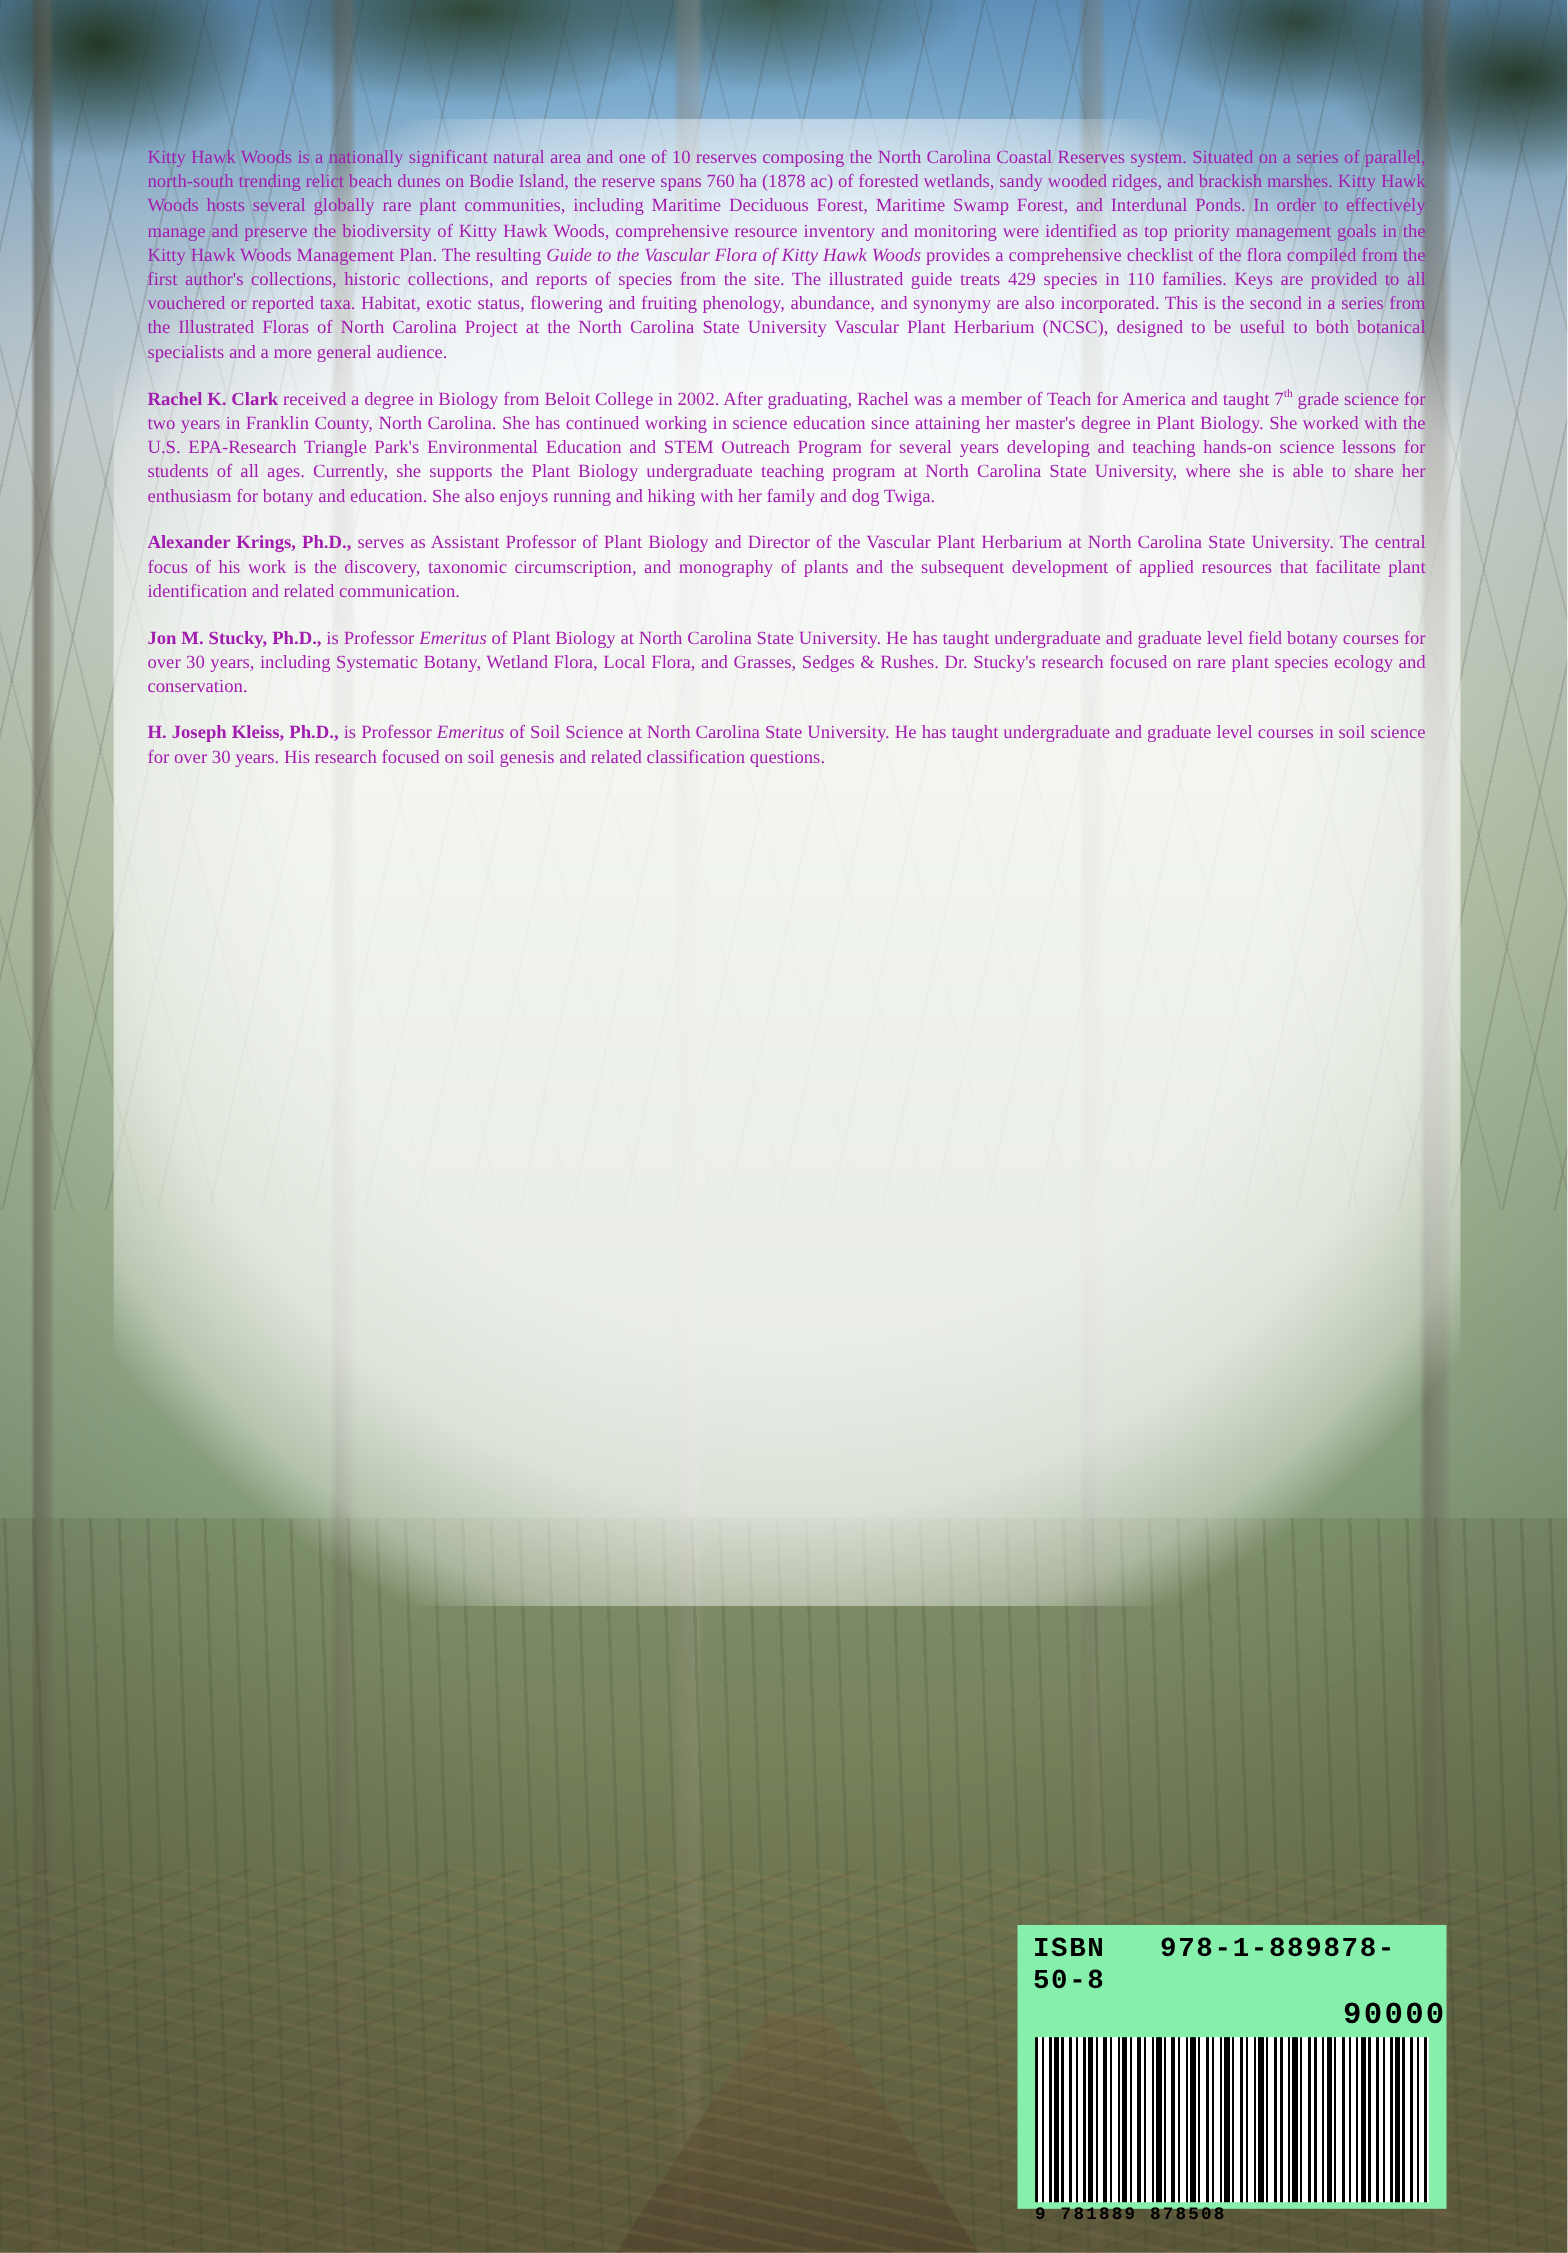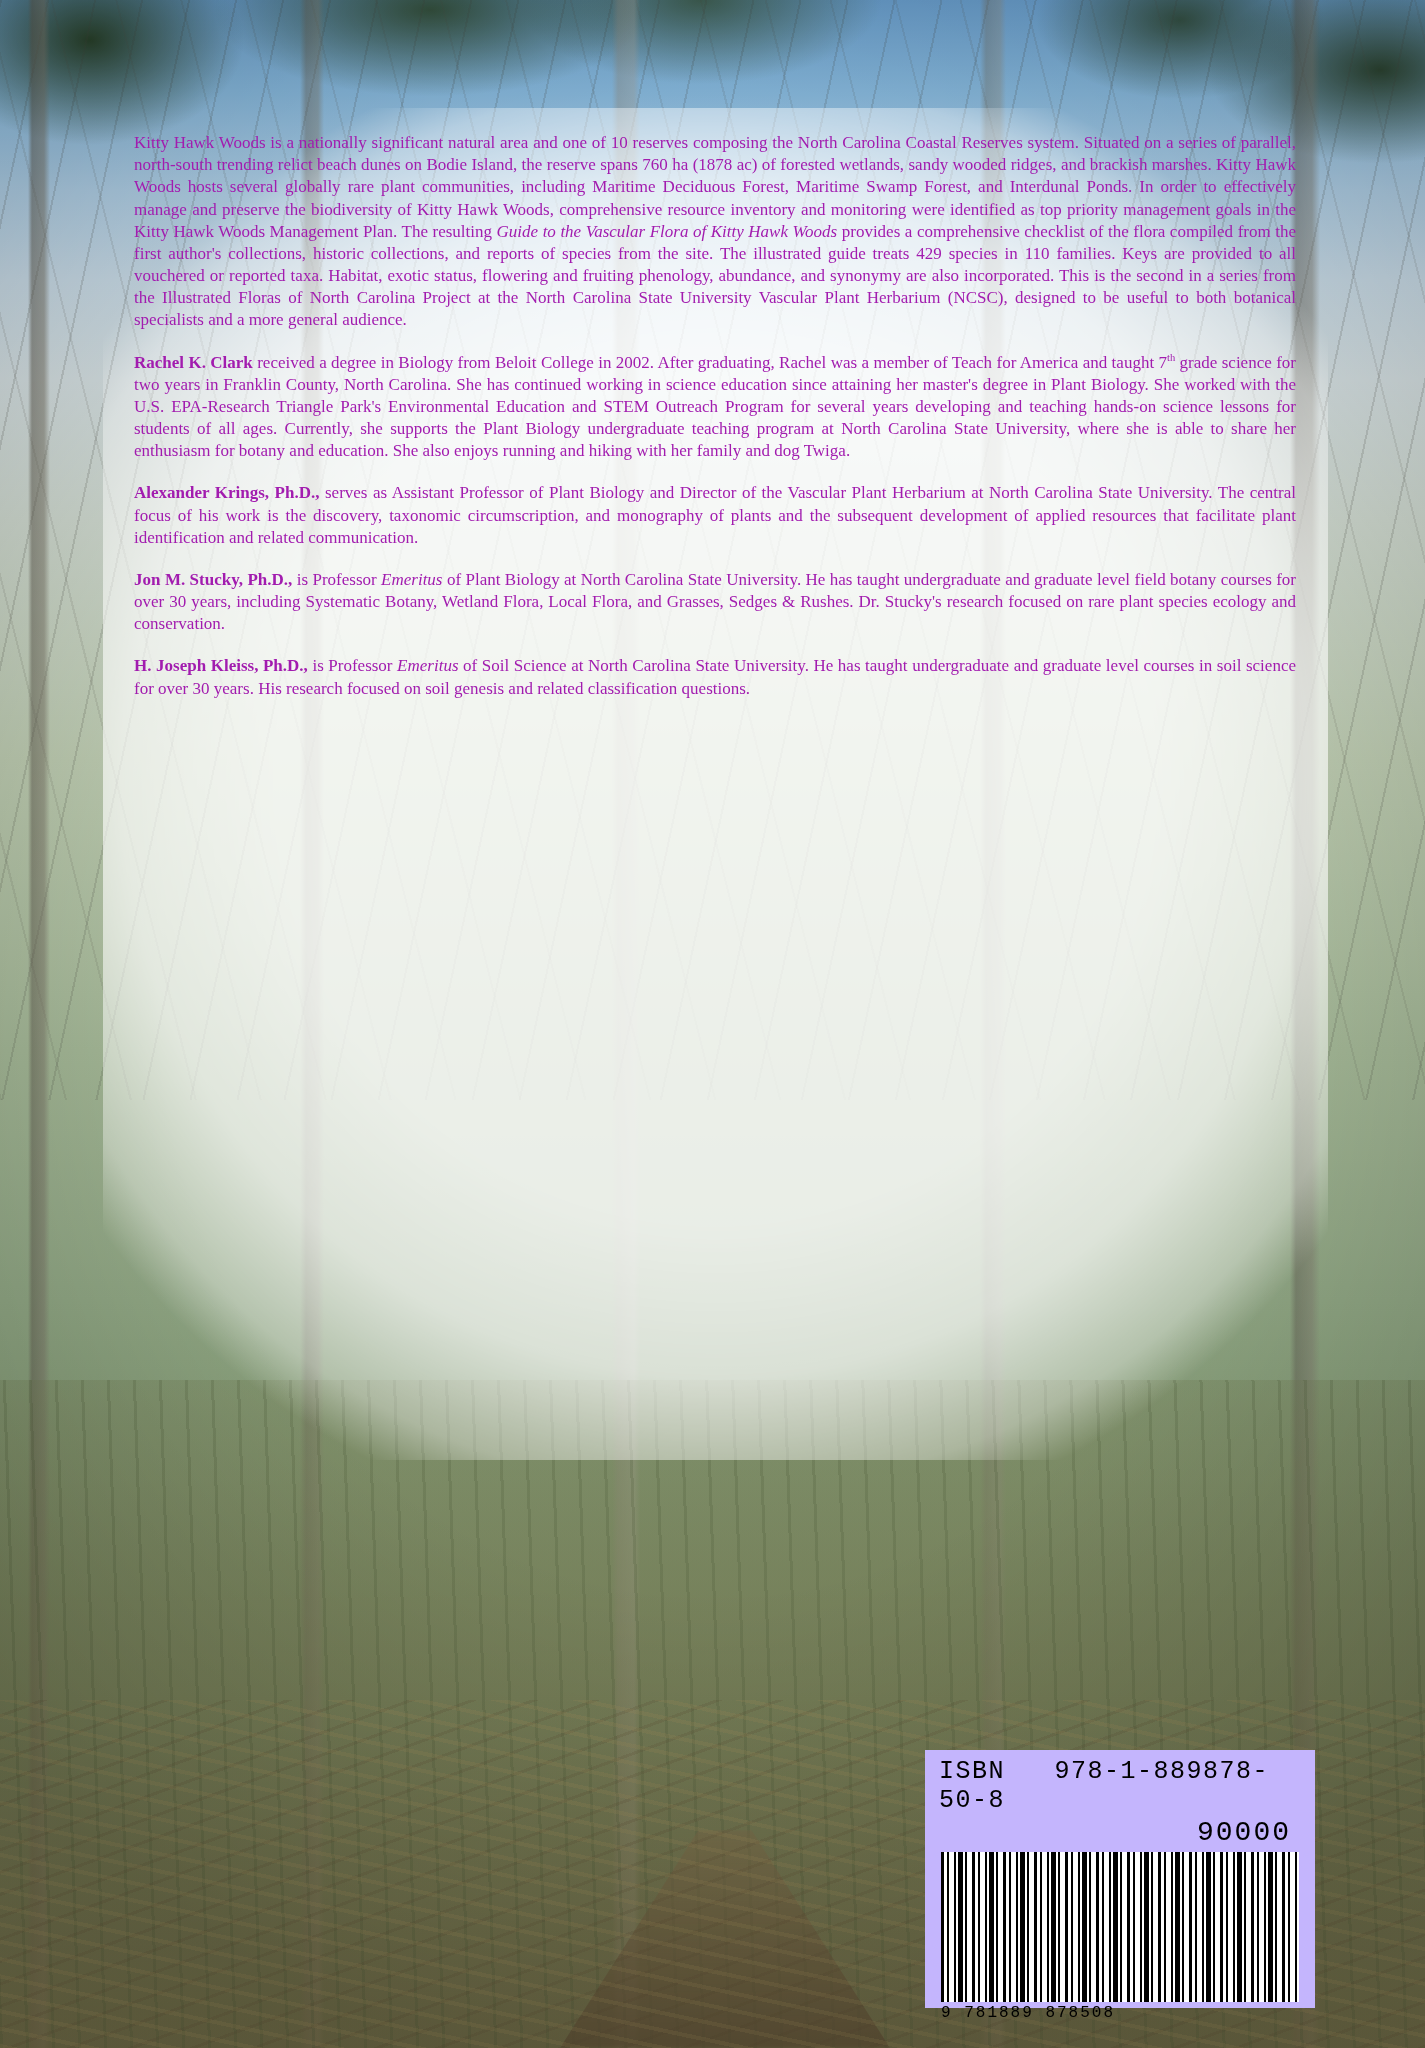--- a/index.html
+++ b/index.html
@@ -202,36 +202,36 @@
     font-family: "Liberation Serif", serif;
   }
 
   
   .barcode-block {
     position: absolute;
     left: 925px;
     top: 1750px;
     width: 390px;
     height: 258px;
-    background: #c4b5fd;
+    background: #86efac;
     padding: 0;
+    font-weight: bold;
   }
   .isbn-line {
     font-family: "Liberation Mono", monospace;
     font-size: 25px;
     letter-spacing: 1.5px;
     padding: 7px 0 0 14px;
     color: #000;
   }
   .ean5 {
     font-family: "Liberation Mono", monospace;
     font-size: 28px;
     letter-spacing: 2px;
     text-align: right;
-    padding-right: 24px;
     color: #000;
     margin-top: 2px;
   }
   .bars {
     height: 150px;
     margin: 4px 16px 0 16px;
     background:
       repeating-linear-gradient(90deg,
         #000 0px, #000 3px, #fff 3px, #fff 6px,
         #000 6px, #000 8px, #fff 8px, #fff 13px,

